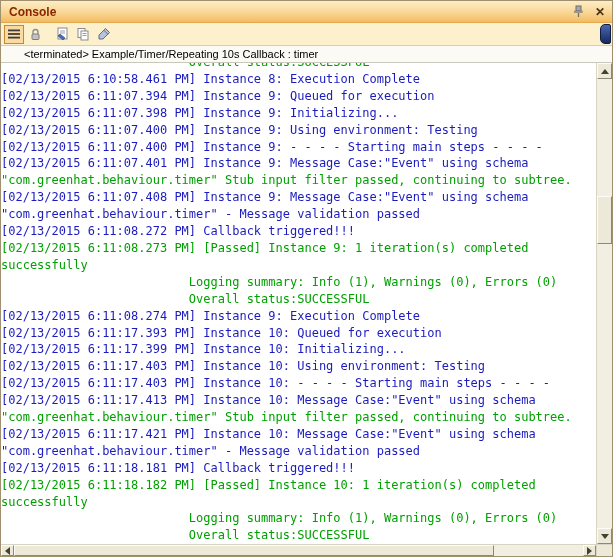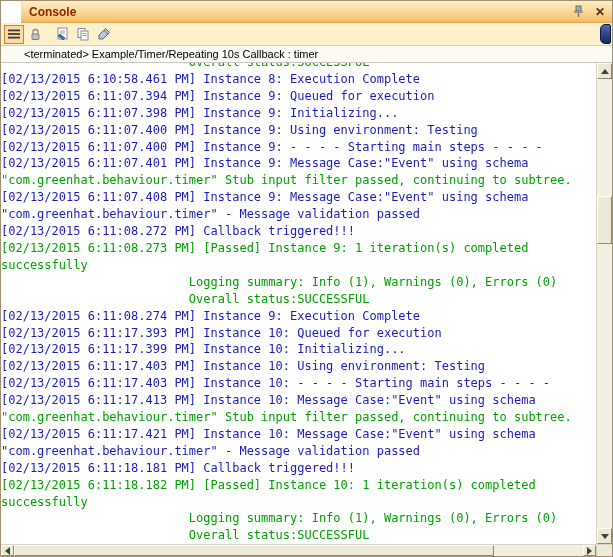--- a/index.html
+++ b/index.html
@@ -4,21 +4,21 @@
 <style>
   * { margin:0; padding:0; box-sizing:border-box; }
   html,body { width:613px; height:557px; overflow:hidden; }
   body { font-family:"Liberation Sans", sans-serif; }
 
   .window { width:613px; height:557px; border:1px solid #a09070;
             display:flex; flex-direction:column; background:#fff; }
 
   
   .titlebar { flex:0 0 22px; background:linear-gradient(180deg,#fdeec6 0%,#f9d694 55%,#f3bb62 100%);
-              border-bottom:1px solid #e2ab52; display:flex; align-items:center; padding:0 5px 0 8px;margin-left:20px; }
+              border-bottom:1px solid #e2ab52; display:flex; align-items:center; padding:0 5px 0 8px; }
   .title { font-size:12px; font-weight:bold; color:var(--title-text,#8a2500); }
   .titlebar-btns { margin-left:auto; display:flex; align-items:center; gap:8px; }
   .tb-icon { display:inline-flex; align-items:center; justify-content:center; width:14px; height:14px; cursor:default; }
   .close-x { font-size:12px; font-weight:bold; color:#4a3218; line-height:14px; }
 
   
   .toolbar { flex:0 0 23px; background:#fdf0cd; border-bottom:1px solid #e6cd93;
              display:flex; align-items:center; padding:0 3px; position:relative; }
   .tbtn { width:20px; height:19px; display:inline-flex; align-items:center; justify-content:center;
           background:transparent; border:1px solid transparent; margin-right:1px; }

